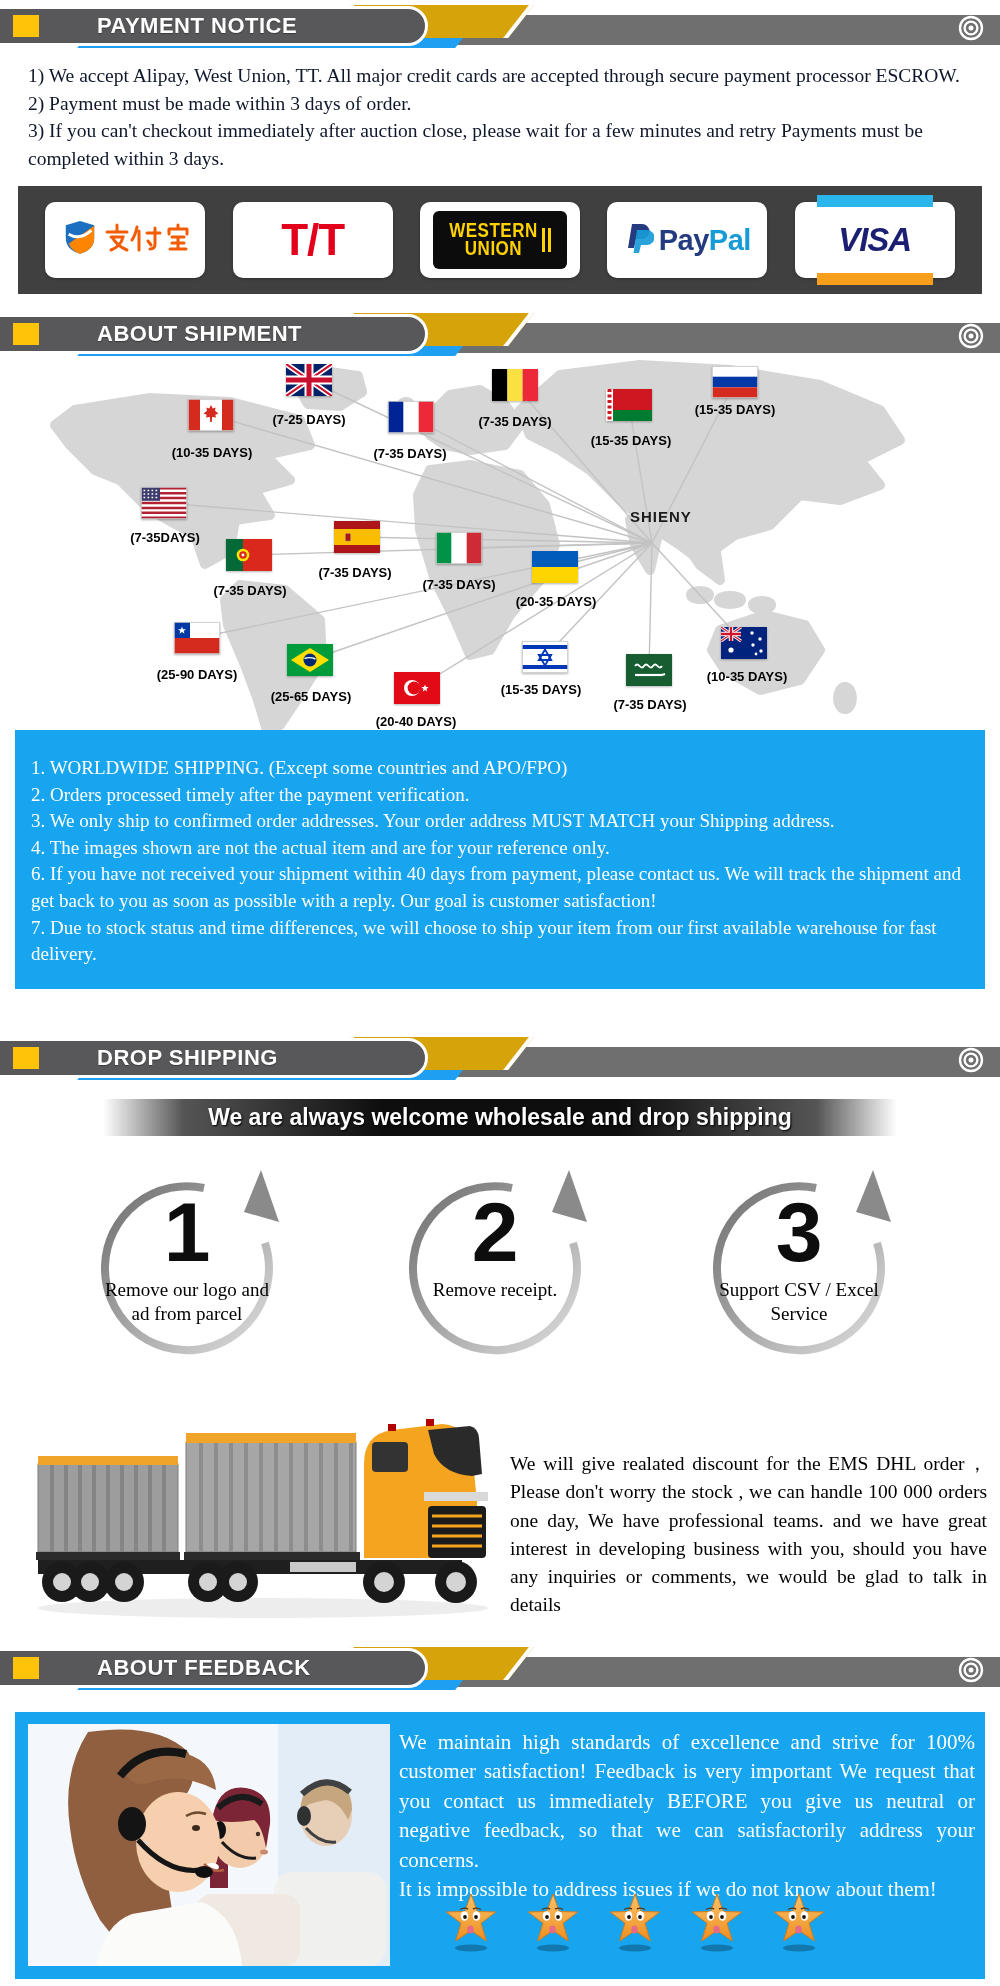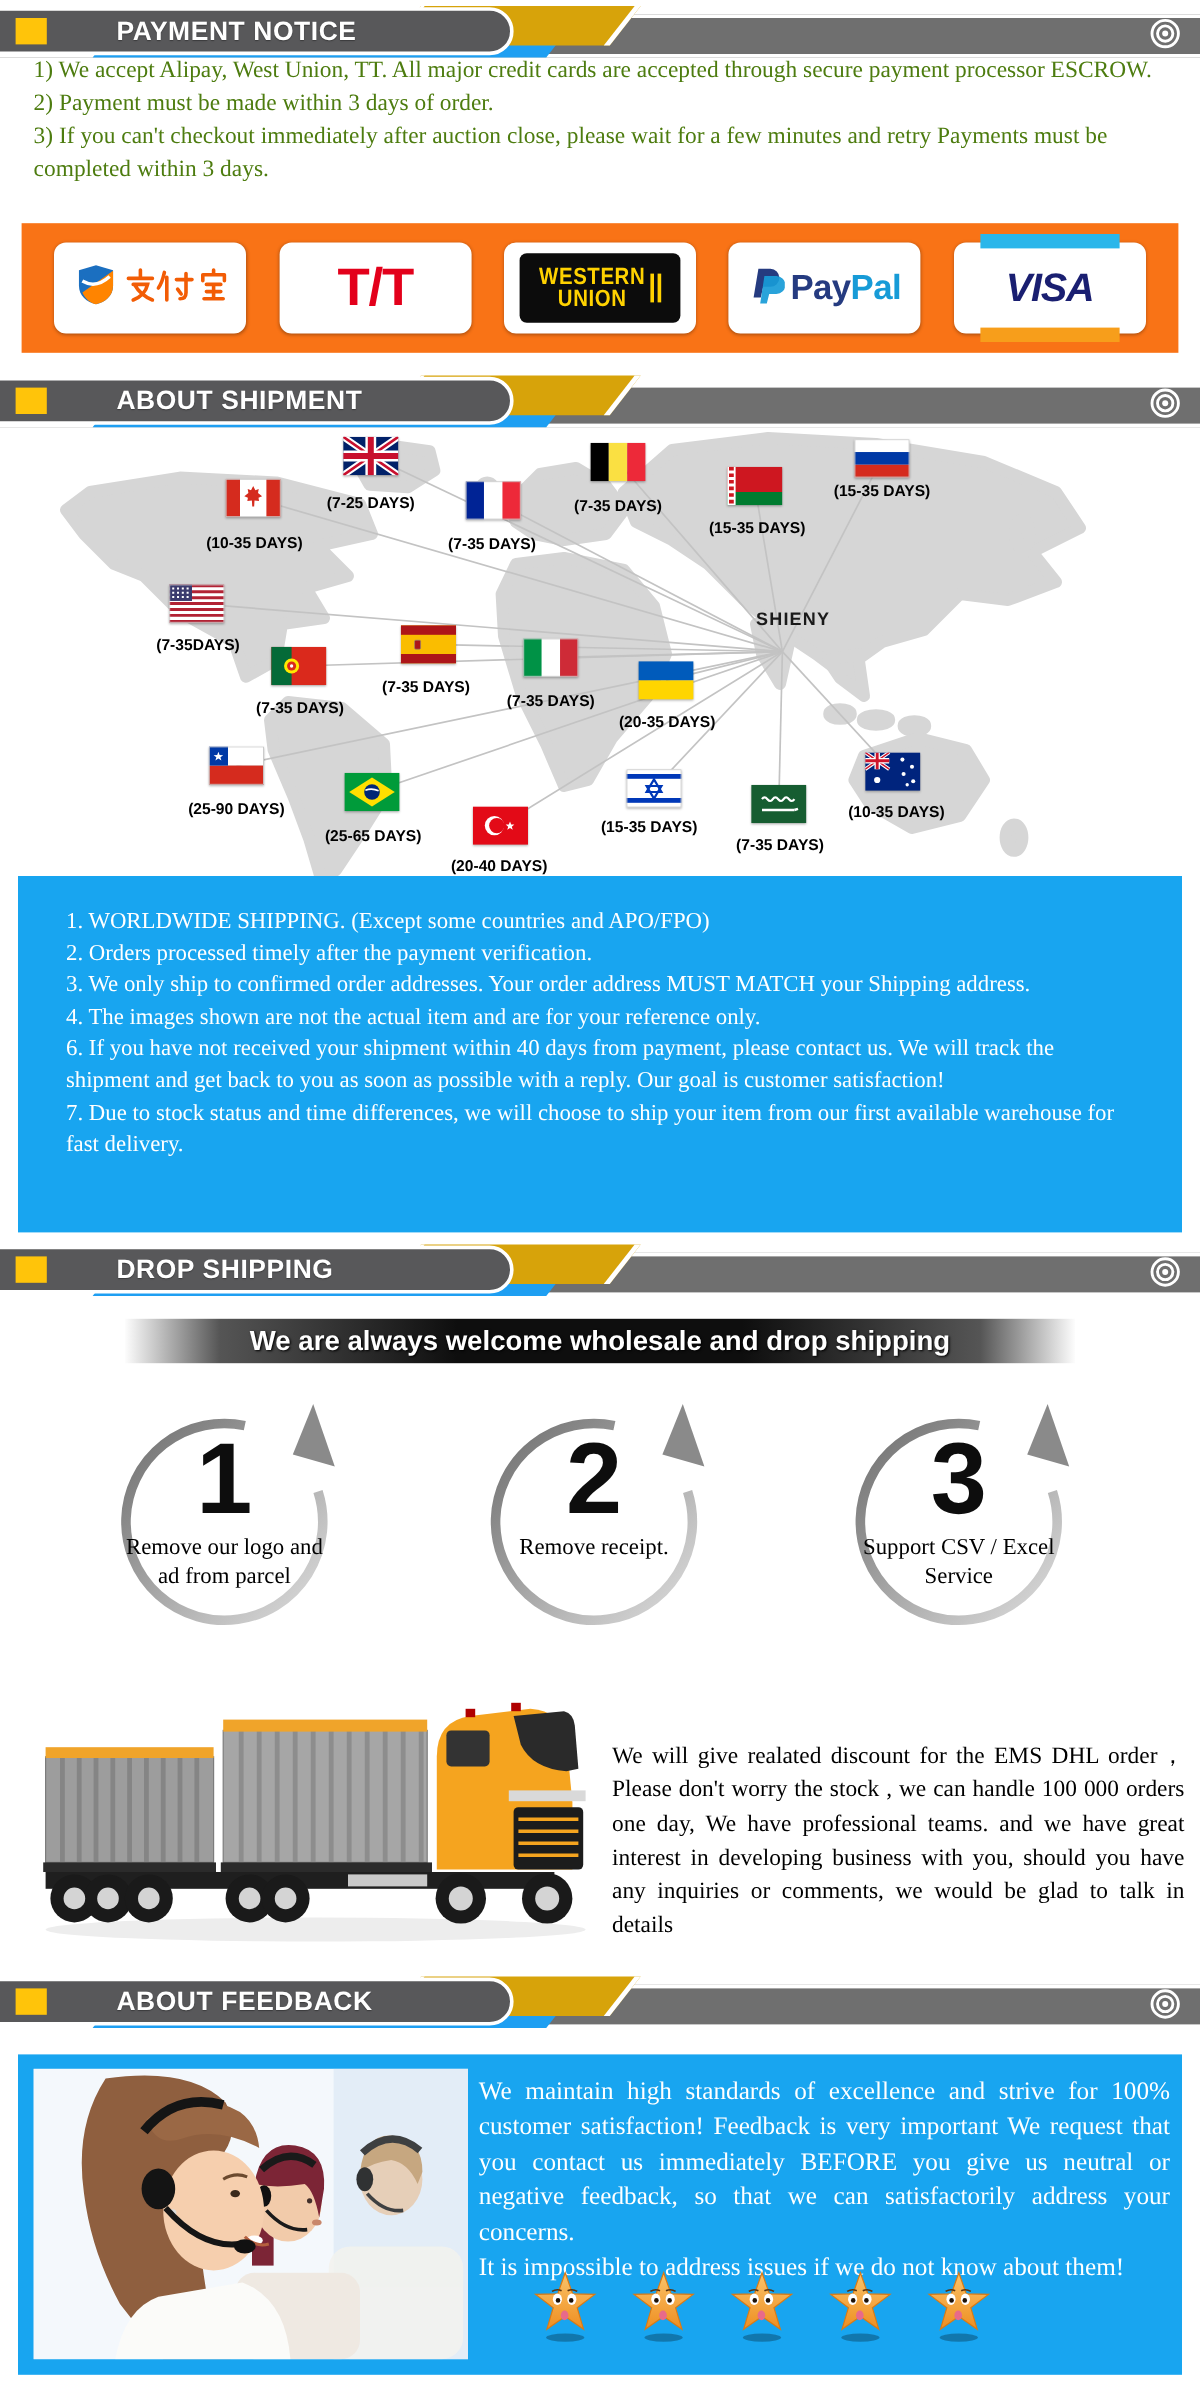--- a/index.html
+++ b/index.html
@@ -16,24 +16,24 @@
            transform:skewX(-38deg);border-left:3px solid #fff;border-right:5px solid #fff;}
   .sh-pill{position:absolute;left:-4px;top:2px;width:432px;height:40px;background:#58585a;
            border:3px solid #fff;border-radius:0 22px 22px 0;display:flex;align-items:center;
            box-sizing:border-box;}
   .sh-square{width:26px;height:22px;background:#ffc40a;margin-left:14px;flex:none;}
   .sh-title{color:#fff;font-weight:700;font-size:22px;letter-spacing:.5px;margin-left:58px;
             white-space:nowrap;text-shadow:0 1px 1px rgba(0,0,0,.35);}
   .sh-target{position:absolute;right:16px;top:11px;width:26px;height:26px;}
 
   
-  .pay-notes{position:absolute;left:28px;top:45px;width:950px;color:#4d7c0f;
+  .pay-notes{position:absolute;left:28px;top:62px;width:950px;color:#0f172a;
              font-family:"Liberation Serif","DejaVu Serif",serif;font-size:19.5px;line-height:1.42;}
   .pay-notes p{margin:0;}
-  .logo-bar{position:absolute;left:18px;top:186px;width:964px;height:108px;background:#f97316;
+  .logo-bar{position:absolute;left:18px;top:186px;width:964px;height:108px;background:#404040;
             display:flex;align-items:center;justify-content:space-evenly;}
   .pay-card{width:160px;height:76px;background:#fff;border-radius:10px;display:flex;
             align-items:center;justify-content:center;gap:5px;box-shadow:0 1px 3px rgba(0,0,0,.3);}
   .tt-text{color:#e3001b;font-weight:800;font-size:44px;letter-spacing:-1px;}
   .wu-box{width:134px;height:58px;background:#0c0c0c;border-radius:6px;display:flex;
           align-items:center;justify-content:center;gap:4px;}
   .wu-lines{color:#ffd200;font-weight:800;font-size:17px;line-height:.95;letter-spacing:.5px;
             text-align:center;transform:scaleY(1.15);}
   .wu-bars{display:flex;gap:3px;align-items:center;}
   .wu-bars i{display:block;width:3px;height:24px;background:#ffd200;}
@@ -46,21 +46,21 @@
              line-height:.9;}
 
   
   .map-svg{position:absolute;left:0;top:350px;width:1000px;height:390px;}
   .flag{position:absolute;width:46px;height:32px;filter:drop-shadow(0 1px 1px rgba(0,0,0,.3));}
   .flag svg{display:block;width:46px;height:32px;}
   .days{position:absolute;transform:translate(-50%,-50%);font-weight:700;font-size:13px;
         color:#000;white-space:nowrap;}
   .hub-label{position:absolute;font-weight:700;font-size:15px;letter-spacing:1px;color:#1a1a1a;}
   .blue-panel{position:absolute;left:15px;width:970px;background:#18a5f0;box-sizing:border-box;}
-  .policies{top:730px;height:297px;padding:25px 40px;}
+  .policies{top:730px;height:259px;padding:25px 16px;}
   .policies p{margin:0;color:#fff;font-family:"Liberation Serif","DejaVu Serif",serif;
               font-size:19px;line-height:1.4;}
 
   
   .banner{position:absolute;left:104px;top:1099px;width:792px;height:37px;display:flex;
           align-items:center;justify-content:center;
           background:linear-gradient(90deg,#fdfdfd 0%,#555 10%,#0e0e0e 35%,#0e0e0e 65%,#555 90%,#fdfdfd 100%);}
   .banner span{color:#fff;font-weight:700;font-size:23px;text-shadow:1px 1px 2px #000;}
   .step{position:absolute;top:1166px;width:194px;height:212px;text-align:center;}
   .step svg{position:absolute;left:0;top:0;}

